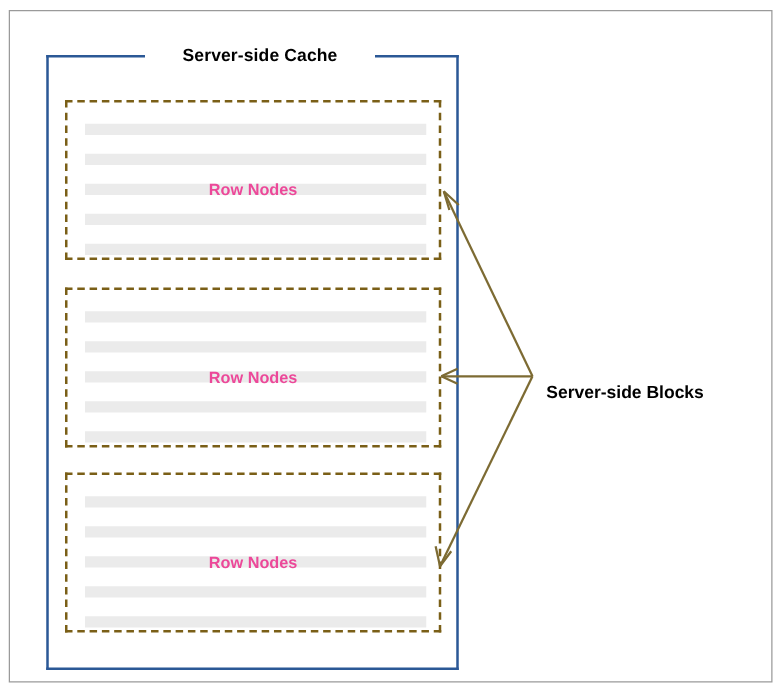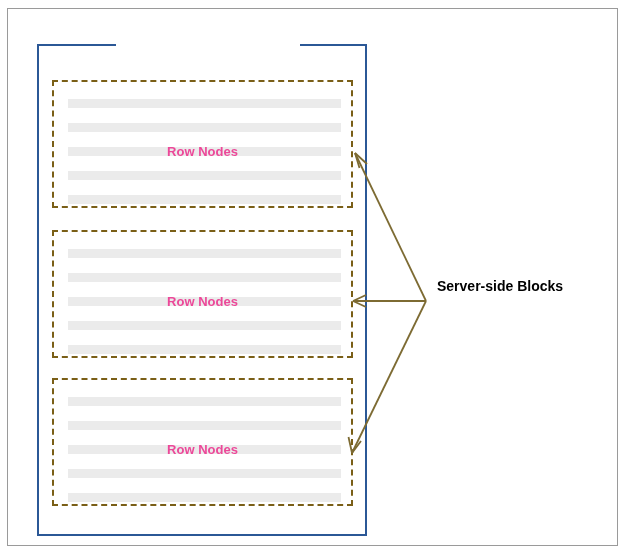--- a/index.html
+++ b/index.html
@@ -95,40 +95,41 @@
     left: 0;
     top: 0;
     width: 625px;
     height: 553px;
     pointer-events: none;
   }
 
   .blocks-label {
     position: absolute;
     left: 437px;
-    top: 278px;
+    top: 305px;
     font-size: 14px;
     font-weight: bold;
     color: #000000;
     white-space: nowrap;
   }
 </style>
 </head>
 <body>
 
 <div id="screenshot">
 
   <div class="outer-frame"></div>
 
   <div class="cache-box-edge cache-edge-left"></div>
   <div class="cache-box-edge cache-edge-right"></div>
   <div class="cache-box-edge cache-edge-bottom"></div>
   <div class="cache-box-edge cache-edge-top-l"></div>
   <div class="cache-box-edge cache-edge-top-r"></div>
 
+  <div class="cache-title">Server-side Cache</div>
 
   <div class="block block-1">
     <div class="row-bar row-bar-0"></div>
     <div class="row-bar row-bar-1"></div>
     <div class="row-bar row-bar-2"></div>
     <div class="row-bar row-bar-3"></div>
     <div class="row-bar row-bar-4"></div>
     <div class="block-label">Row Nodes</div>
   </div>
 

